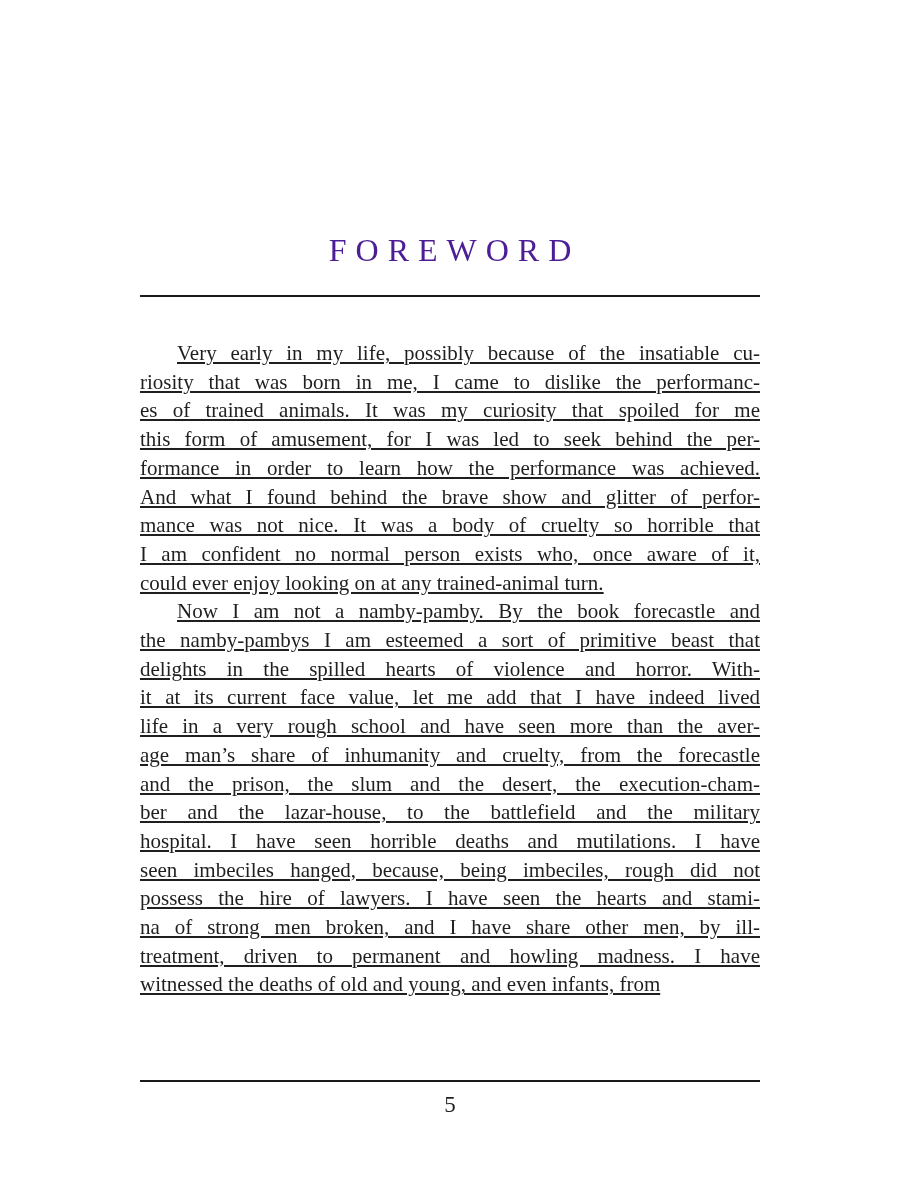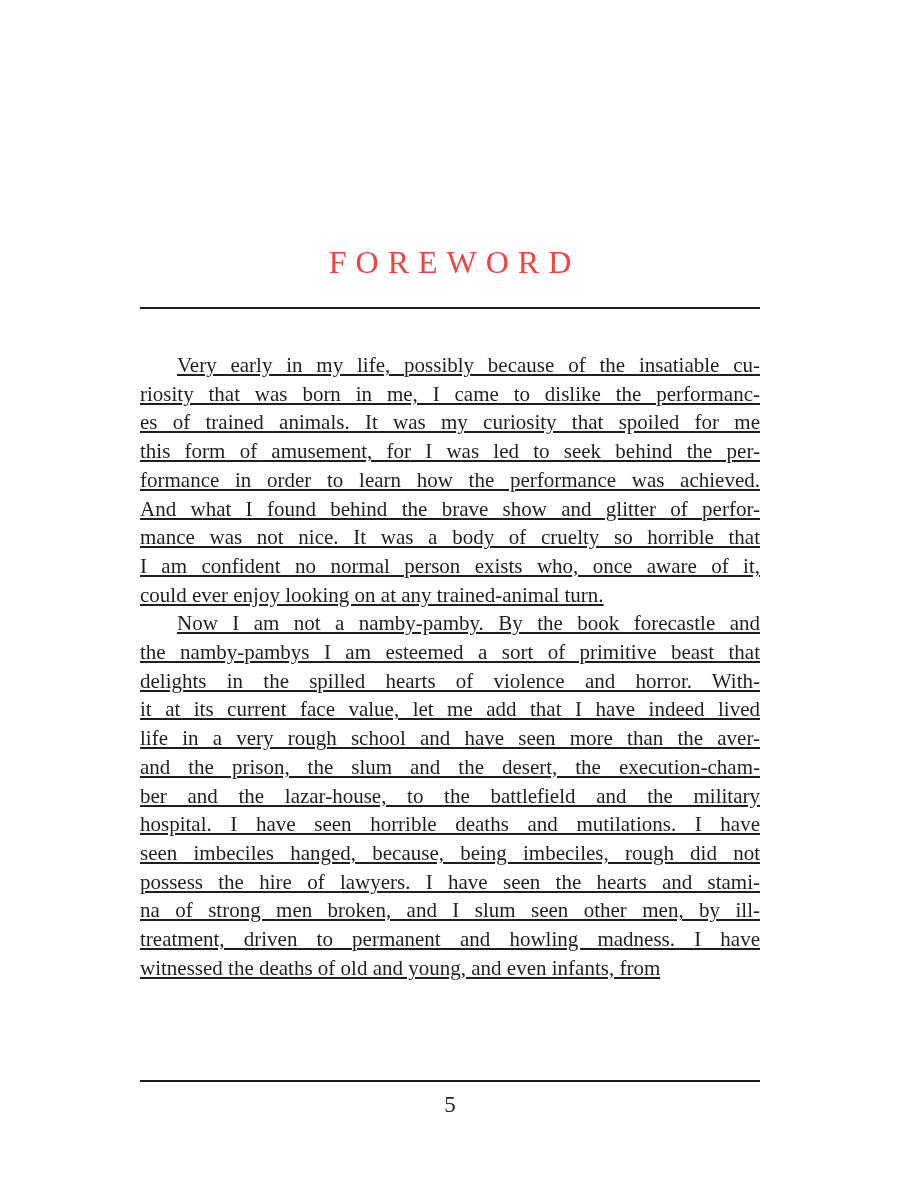--- a/index.html
+++ b/index.html
@@ -16,26 +16,26 @@
     font-family: "Liberation Serif", serif;
     color: #1f1f1f;
     overflow: hidden;
   }
   .content {
     width: 620px;
     margin: 0 auto;
     padding-top: 232px;
   }
   .chapter-title {
-    margin: 12px 0 26px 0;
+    margin: 0 0 26px 0;
     font-size: 32px;
     font-weight: normal;
     letter-spacing: 9px;
     text-align: center;
-    color: #ef4444;
+    color: #4c1d95;
     text-indent: 9px; 
   }
   .rule {
     border: none;
     border-top: 2px solid #1a1a1a;
     margin: 0;
     height: 0;
   }
   .body-text {
     margin-top: 42px;
@@ -86,26 +86,27 @@
         <div class="line">I am confident no normal person exists who, once aware of it,</div>
         <div class="line last">could ever enjoy looking on at any trained-animal turn.</div>
       </div>
 
       <div class="paragraph">
         <div class="line first">Now I am not a namby-pamby. By the book forecastle and</div>
         <div class="line">the namby-pambys I am esteemed a sort of primitive beast that</div>
         <div class="line">delights in the spilled hearts of violence and horror. With-</div>
         <div class="line">it at its current face value, let me add that I have indeed lived</div>
         <div class="line">life in a very rough school and have seen more than the aver-</div>
+        <div class="line">age man’s share of inhumanity and cruelty, from the forecastle</div>
         <div class="line">and the prison, the slum and the desert, the execution-cham-</div>
         <div class="line">ber and the lazar-house, to the battlefield and the military</div>
         <div class="line">hospital. I have seen horrible deaths and mutilations. I have</div>
         <div class="line">seen imbeciles hanged, because, being imbeciles, rough did not</div>
         <div class="line">possess the hire of lawyers. I have seen the hearts and stami-</div>
-        <div class="line">na of strong men broken, and I slum seen other men, by ill-</div>
+        <div class="line">na of strong men broken, and I have share other men, by ill-</div>
         <div class="line">treatment, driven to permanent and howling madness. I have</div>
         <div class="line last">witnessed the deaths of old and young, and even infants, from</div>
       </div>
 
     </div>
   </div>
 
   <div class="footer">
     <hr class="rule">
     <div class="page-number">5</div>

